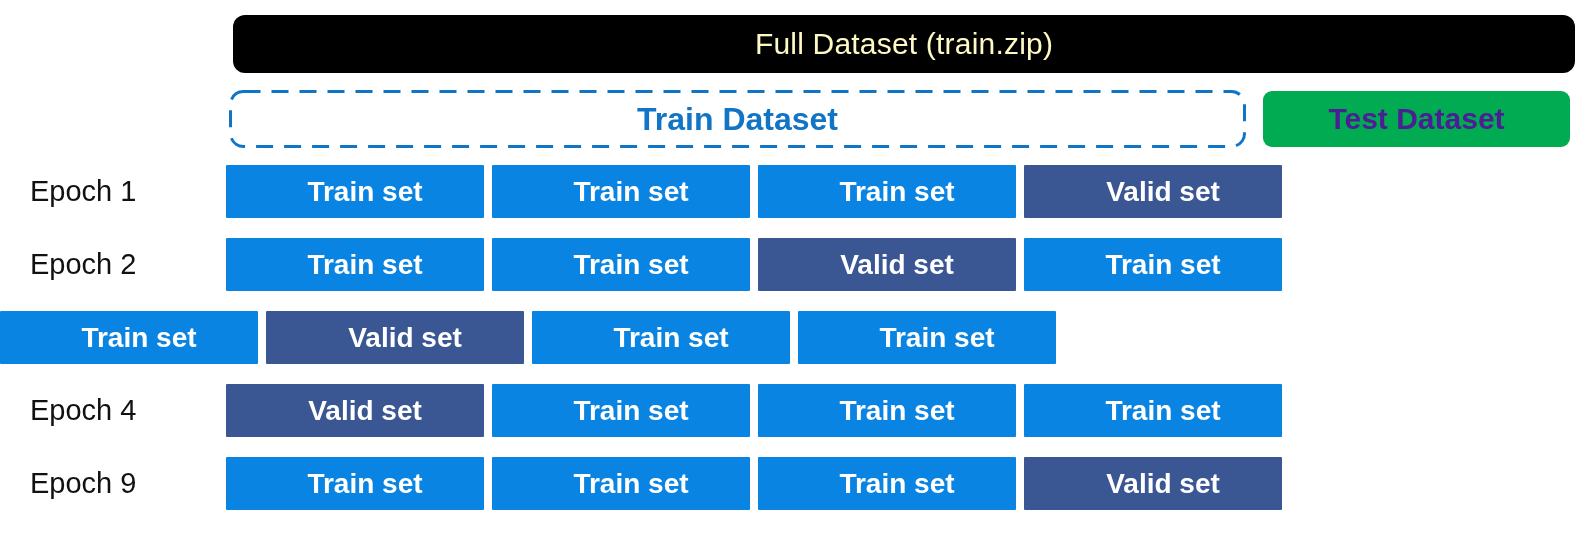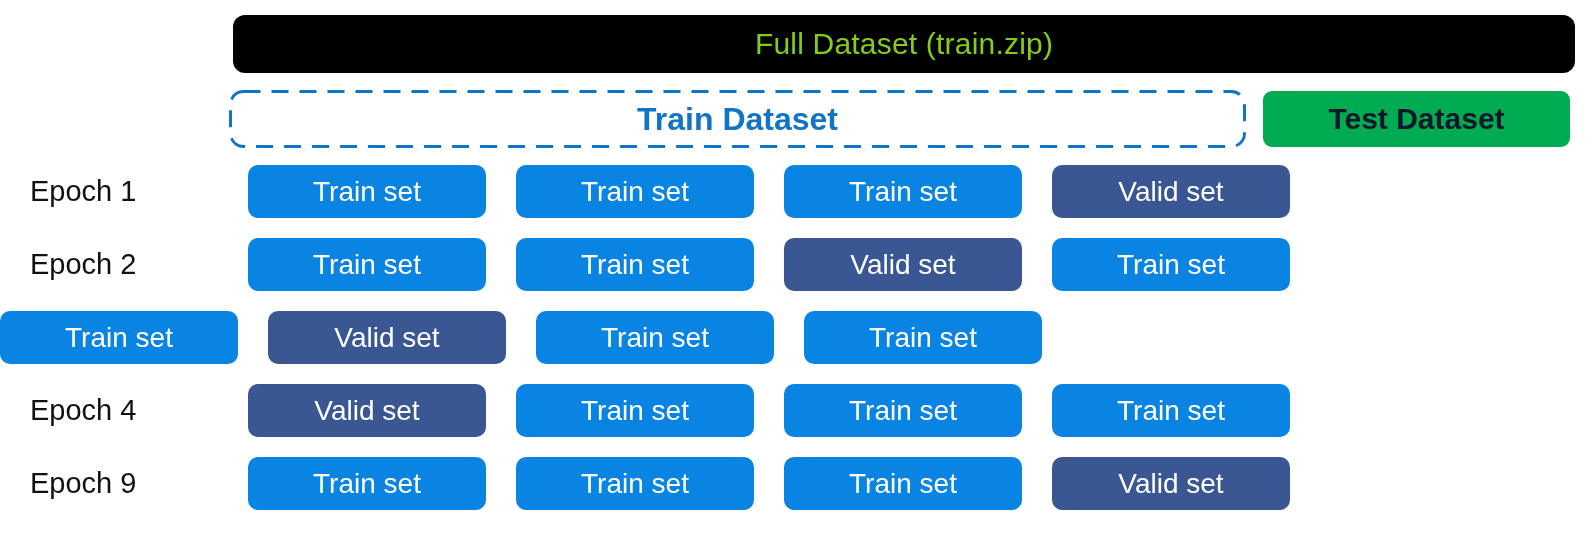--- a/index.html
+++ b/index.html
@@ -18,21 +18,21 @@
 
   
   .full-bar {
     position: absolute;
     left: 233px;
     top: 15px;
     width: 1342px;
     height: 58px;
     background: var(--full-bg, #000);
     border-radius: 12px;
-    color: #84cc16;
+    color: #fef9c3;
     display: flex;
     align-items: center;
     justify-content: center;
     font-size: 30px;
     font-weight: 500;
     letter-spacing: 0.2px;
   }
 
   
   .train-dataset {
@@ -60,63 +60,64 @@
 
   
   .test-dataset {
     position: absolute;
     left: 1263px;
     top: 91px;
     width: 307px;
     height: 56px;
     background: var(--test-green, #00ab52);
     border-radius: 9px;
-    color: #0f172a;
+    color: #4c1d95;
     display: flex;
     align-items: center;
     justify-content: center;
     font-size: 30px;
     font-weight: 600;
   }
 
   
   .epoch-rows {
     position: absolute;
     left: 0;
     top: 165px;
     width: 1595px;
     display: flex;
     flex-direction: column;
     row-gap: 20px;
   }
   .row {
     display: flex;
-    column-gap: 30px;
+    column-gap: 8px;
     height: 53px;
   }
   .epoch-label {
     width: 218px;
     box-sizing: border-box;
     padding-left: 30px;
     display: flex;
     align-items: center;
     color: #111111;
     font-size: 29px;
     font-weight: 500;
   }
   .cell {
     width: 238px;
     height: 53px;
-    border-radius: 10px;
+    border-radius: 1px;
     display: flex;
     align-items: center;
     justify-content: center;
     color: #ffffff;
     font-size: 28px;
-    font-weight: 400;
+    font-weight: 700;
+    padding-left: 20px;
   }
   .cell.train { background: var(--train-blue, #0984e3); }
   .cell.valid { background: var(--valid-navy, #3a5794); }
 </style>
 </head>
 <body>
 
 <div class="canvas">
 
   <div class="full-bar">

